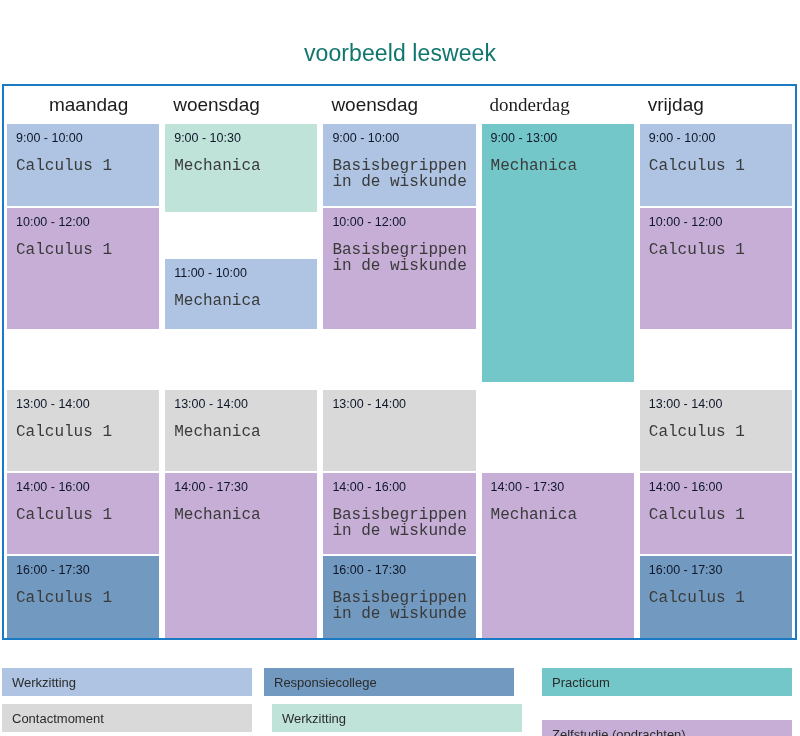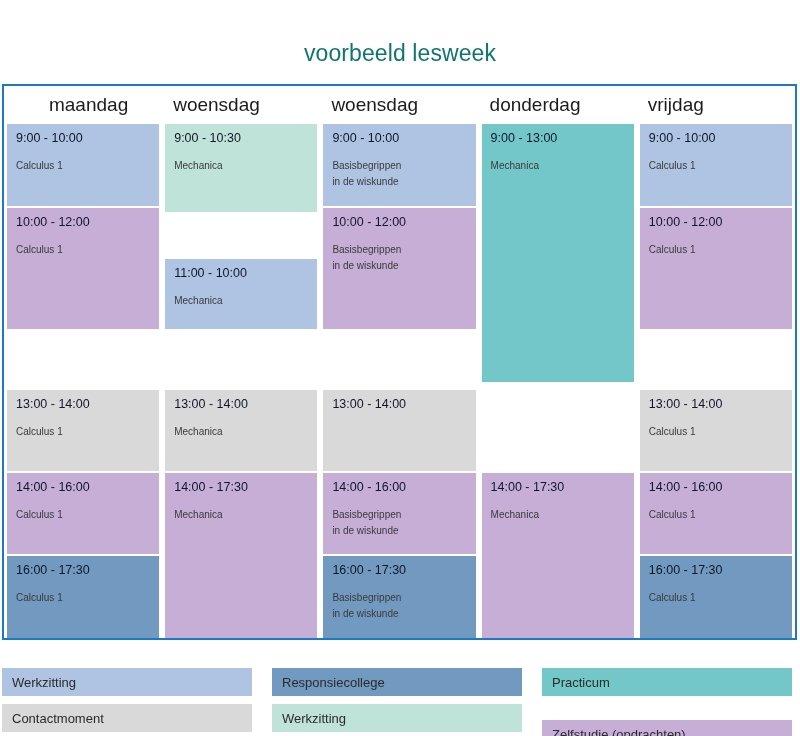--- a/index.html
+++ b/index.html
@@ -58,23 +58,24 @@
     overflow:hidden;
   }
   .block .time{
     font-size:12.5px;
     color:#0f172a;
     line-height:15px;
     margin-bottom:12px;
     white-space:nowrap;
   }
   .block .course{
-    font-size:10px;
+    font-size:16px;
     color:#3a3a3a;
     line-height:16px;
+    font-family:Liberation Mono, monospace;
   }
 
   
   .legend{
     position:absolute;left:0;top:660px;width:800px;height:70px;
   }
   .legitem{
     position:absolute;
     height:28px;
     box-sizing:border-box;
@@ -95,21 +96,21 @@
     <div class="headrow">
         <div class="dayhead" style="left: 0px; width: 158.2px; justify-content: center;">
           <span>maandag</span>
         </div>
         <div class="dayhead" style="left: 158.2px; width: 158.2px;">
           <span>woensdag</span>
         </div>
         <div class="dayhead" style="left: 316.4px; width: 158.2px;">
           <span>woensdag</span>
         </div>
-        <div class="dayhead" style="left: 474.6px; width: 158.2px;">
+        <div class="dayhead" style="left: 474.6px; width: 158.2px; font-family: Liberation Serif, serif;">
           <span>donderdag</span>
         </div>
         <div class="dayhead" style="left: 632.8px; width: 158.2px;">
           <span>vrijdag</span>
         </div>
       </div>
     <div class="body">
         <div class="block" style="left: 3px; width: 152.2px; top: 0px; height: 82px; background: rgb(174, 196, 226);">
           <div class="time">9:00 - 10:00</div>
           <div class="course">Calculus 1</div>
@@ -193,21 +194,21 @@
           <div class="time">16:00 - 17:30</div>
           <div class="course">Calculus 1</div>
         </div>
       </div>
   </div>
 
   <div class="legend">
       <div class="legitem" style="left: 2px; top: 8px; width: 250px; background: rgb(174, 196, 226);">
         <span>Werkzitting</span>
       </div>
-      <div class="legitem" style="left: 272px; top: 8px; width: 250px; background: rgb(114, 153, 191); text-align: center;">
+      <div class="legitem" style="left: 264px; top: 8px; width: 250px; background: rgb(114, 153, 191); text-align: center;">
         <span>Responsiecollege</span>
       </div>
       <div class="legitem" style="left: 542px; top: 8px; width: 250px; background: rgb(116, 199, 200);">
         <span>Practicum</span>
       </div>
       <div class="legitem" style="left: 272px; top: 44px; width: 250px; background: rgb(191, 227, 216);">
         <span>Werkzitting</span>
       </div>
       <div class="legitem" style="left: 2px; top: 44px; width: 250px; background: rgb(217, 217, 217);">
         <span>Contactmoment</span>

